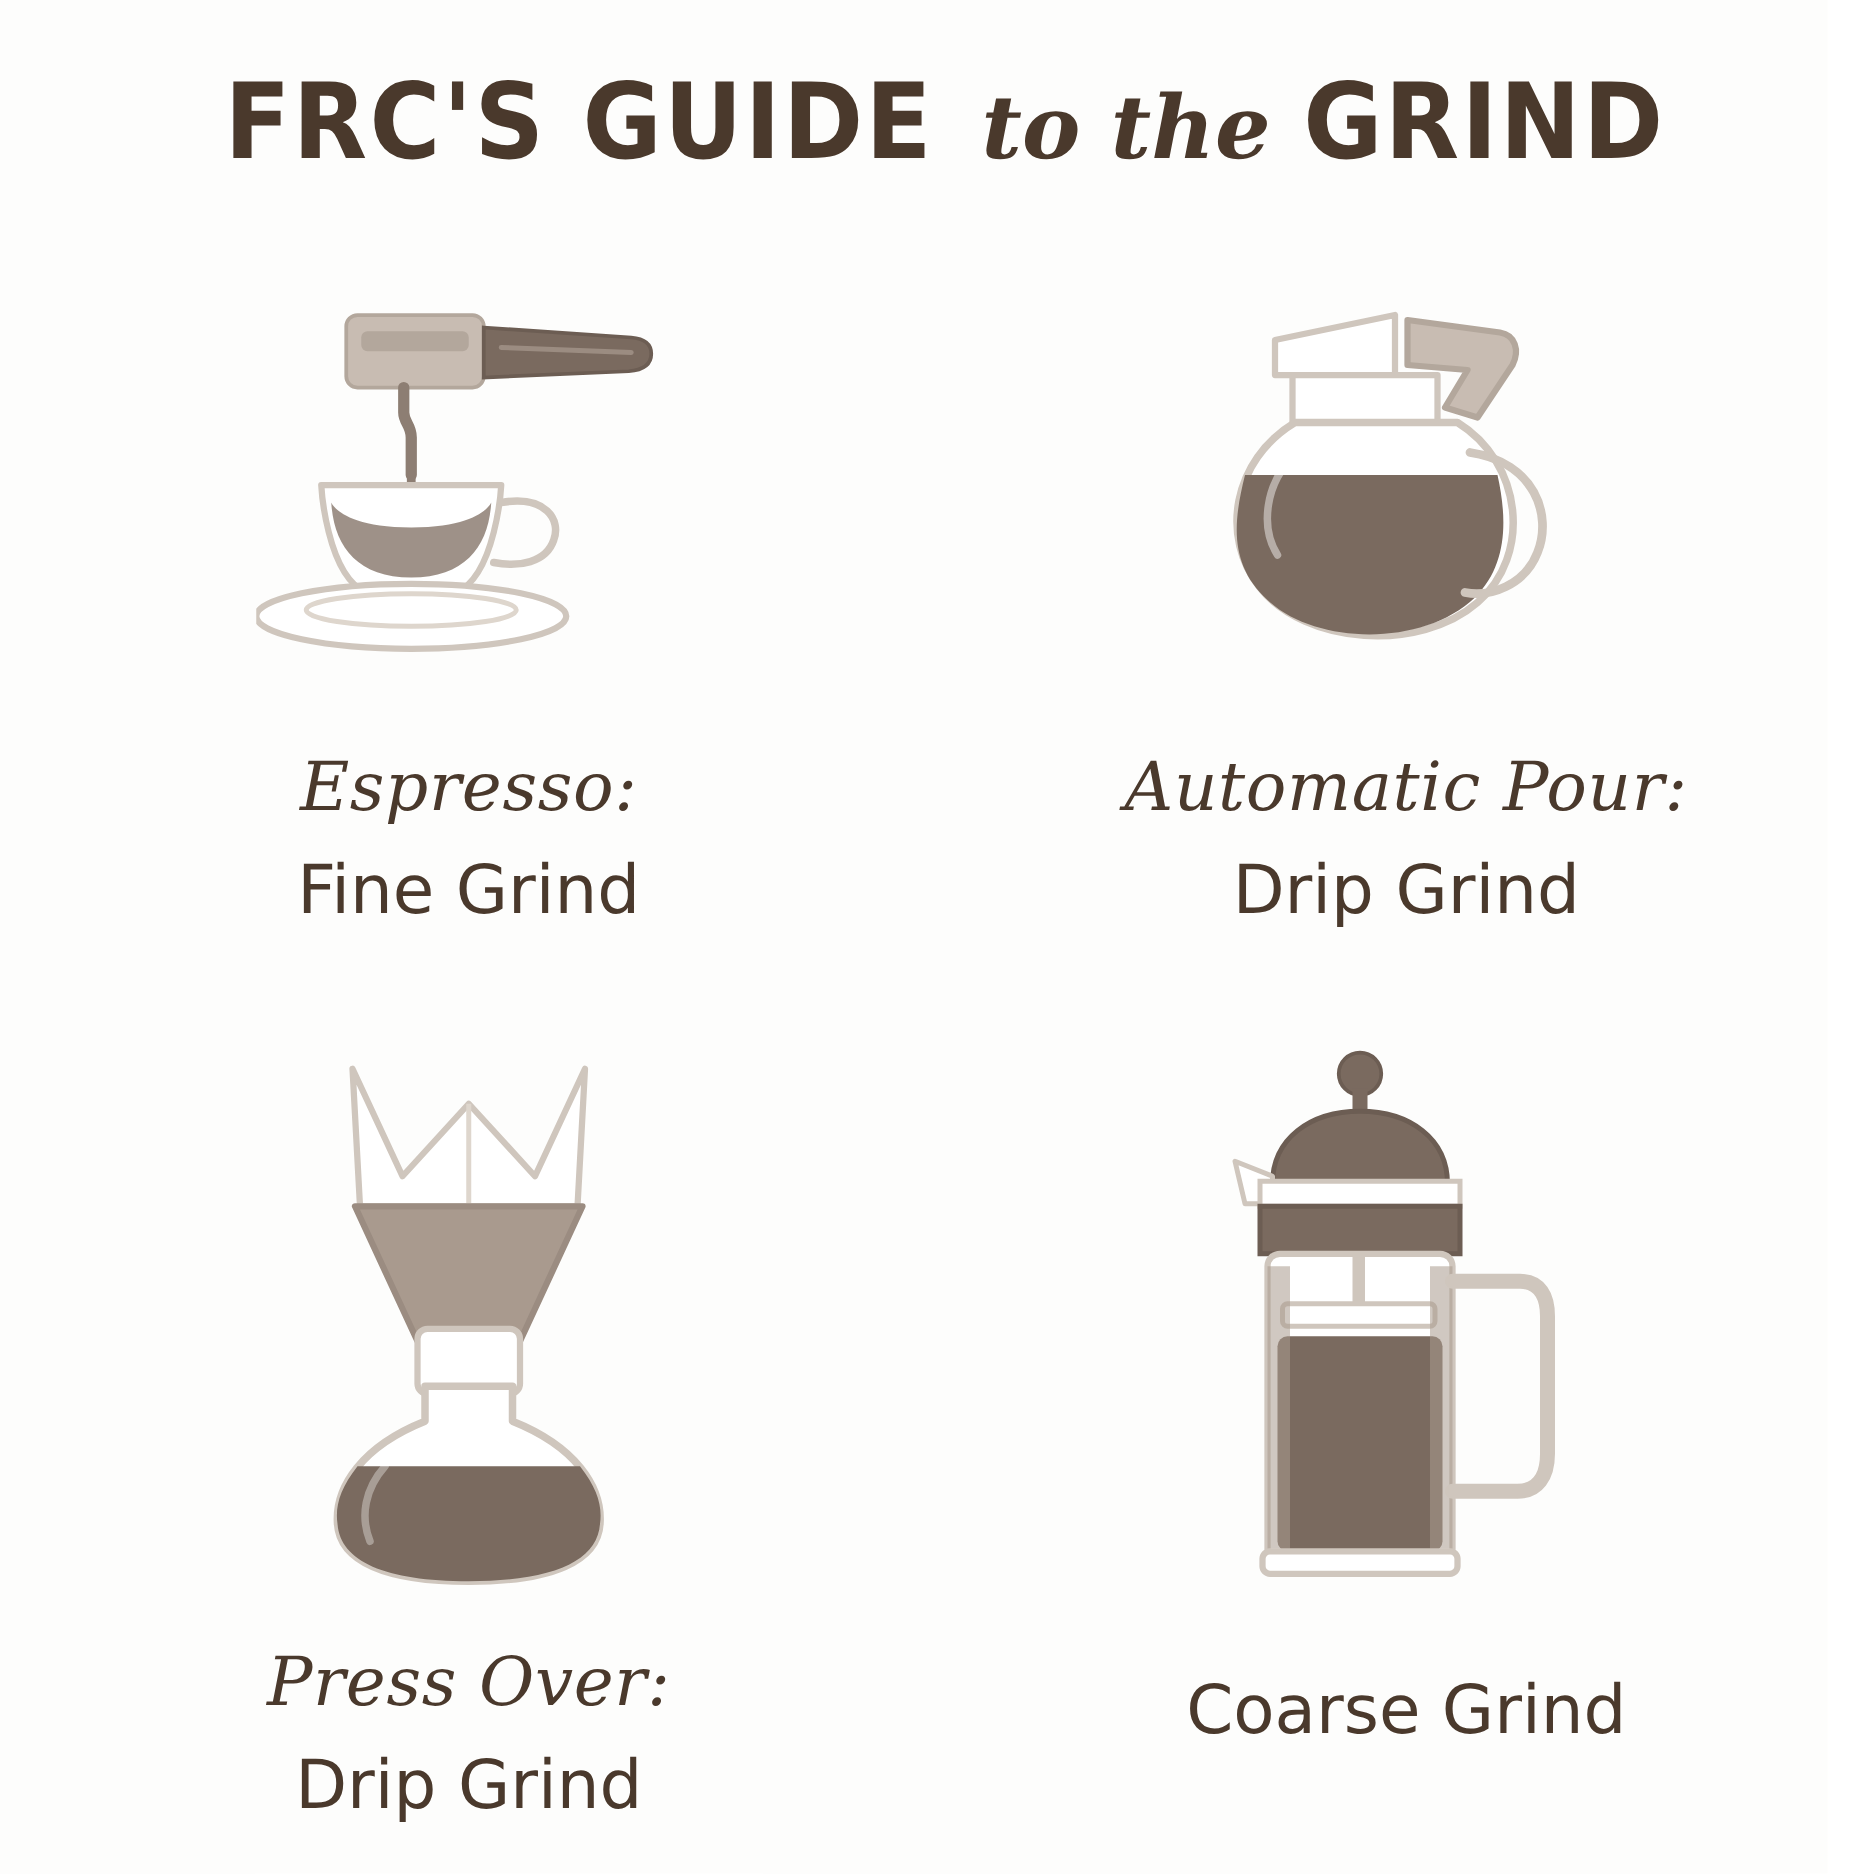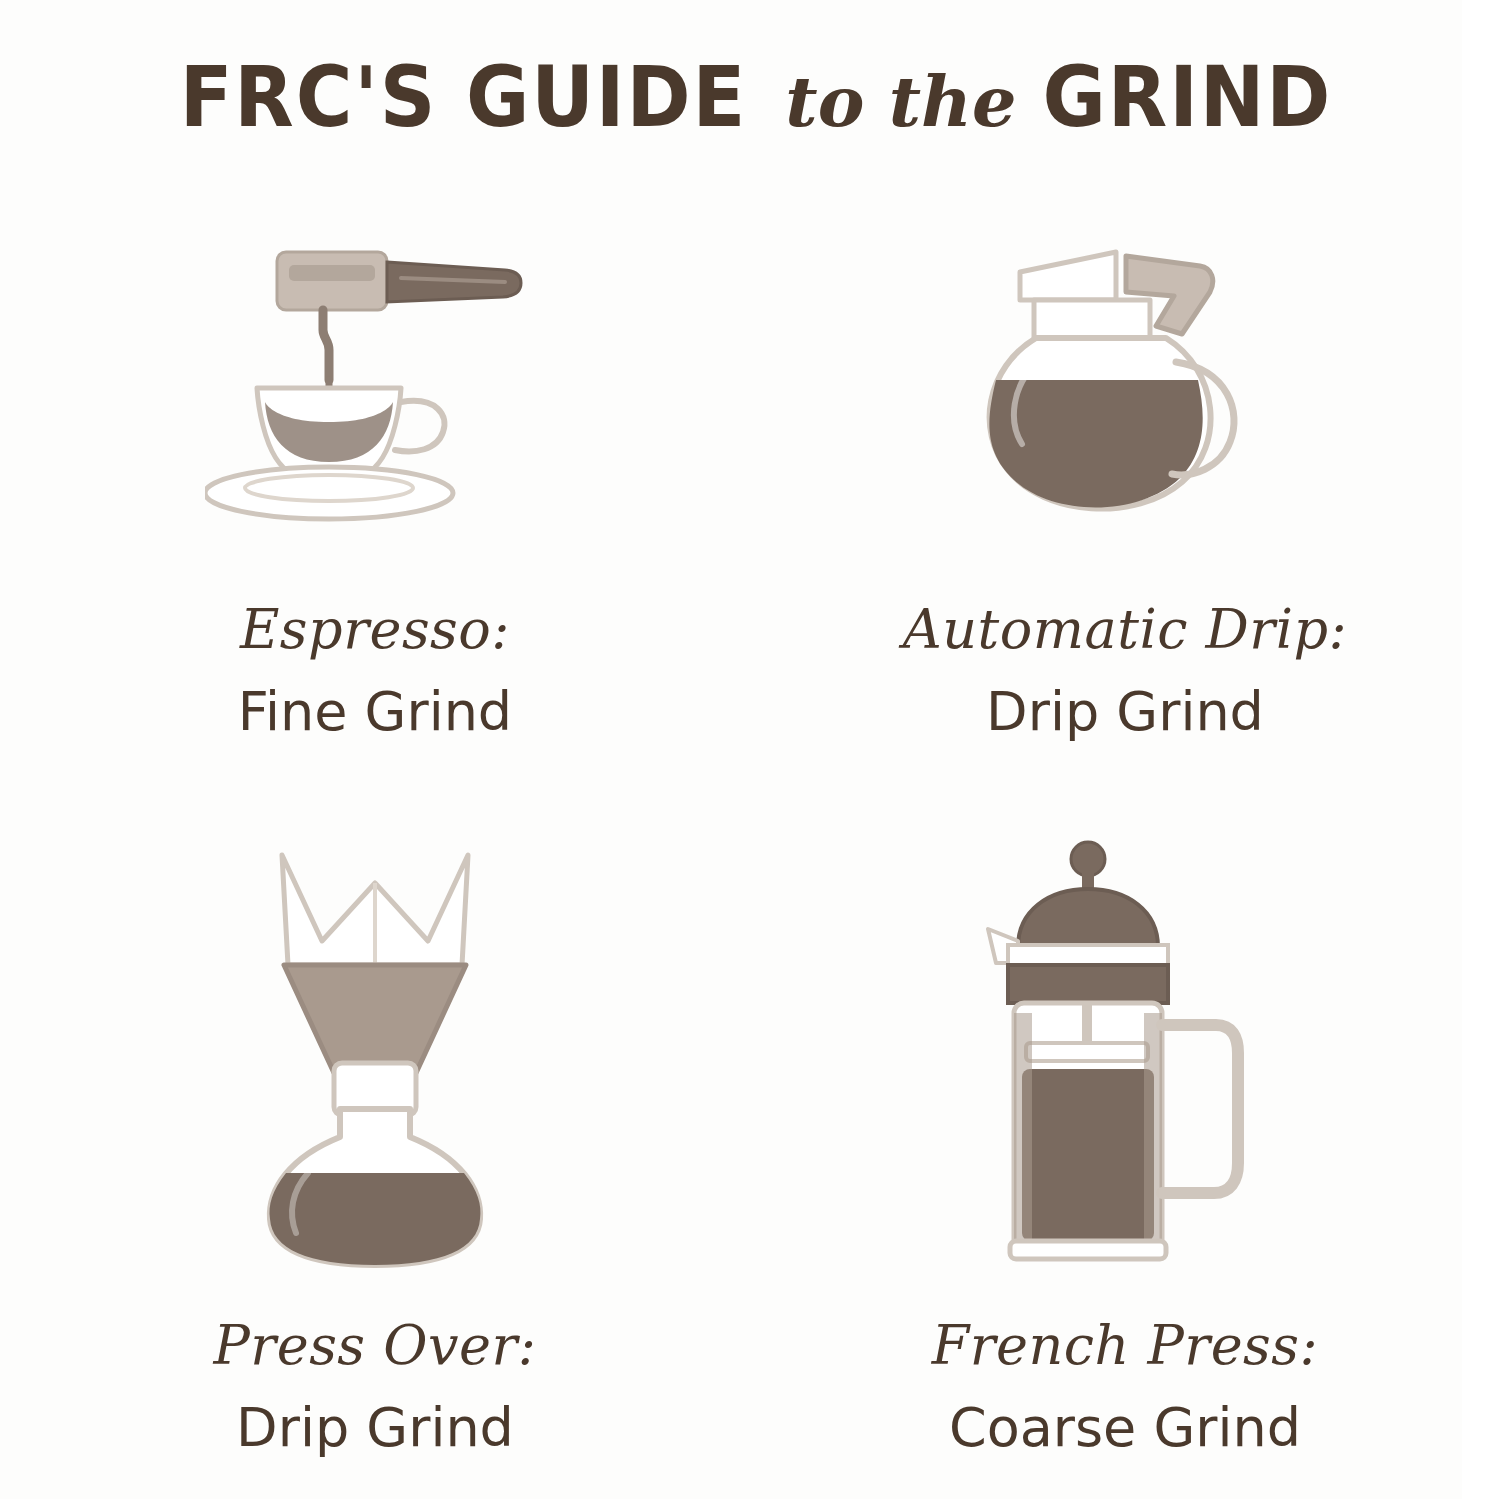--- a/index.html
+++ b/index.html
@@ -152,21 +152,21 @@
           <path d="M76 108 C26 138 16 200 48 240 C84 286 176 292 222 252 C266 214 258 140 206 108 Z" fill="#ffffff" stroke="#cfc6bd" stroke-width="6" stroke-linejoin="round"></path>
 
           <path d="M36 150 C26 190 24 222 54 250 C92 286 178 288 220 248 C246 222 246 186 238 150 Z" fill="#7a6a5f"></path>
 
           <path d="M76 134 C52 156 48 192 62 214" stroke="#ffffff" stroke-width="6" fill="none" opacity="0.45" stroke-linecap="round"></path>
 
           <path d="M216 132 C268 140 282 182 270 212 C260 238 232 248 212 244" stroke="#cfc6bd" stroke-width="7" fill="none" stroke-linecap="round"></path>
         </svg>
       </div>
       <div class="caption">
-        <div class="method">Automatic Drip:</div>
+        <div class="method">Automatic Pour:</div>
         <div class="grindtype">Drip Grind</div>
       </div>
     </div>
 
     <div class="cell row2">
       <div class="art">
         <svg width="290" height="440" viewBox="0 0 290 440" fill="none" xmlns="http://www.w3.org/2000/svg">
 
           <path d="M52 18 L92 104 L145 46 L198 104 L238 18 L232 128 L58 128 Z" fill="#ffffff" stroke="#cfc6bd" stroke-width="5" stroke-linejoin="round"></path>
           <path d="M145 46 L145 128" stroke="#ded6cd" stroke-width="4"></path>
@@ -211,19 +211,18 @@
 
           <rect x="34" y="176" width="18" height="226" fill="#a99a8e" opacity="0.55"></rect>
           <rect x="164" y="176" width="18" height="226" fill="#a99a8e" opacity="0.55"></rect>
 
           <path d="M182 188 L236 188 C252 188 258 200 258 216 L258 326 C258 344 250 356 234 356 L182 356" stroke="#cfc6bd" stroke-width="12" fill="none" stroke-linejoin="round" stroke-linecap="round"></path>
 
           <rect x="30" y="404" width="156" height="18" rx="6" fill="#ffffff" stroke="#cfc6bd" stroke-width="5"></rect>
         </svg>
       </div>
       <div class="caption">
-        <div class="method">French Press:</div>
         <div class="grindtype">Coarse Grind</div>
       </div>
     </div>
 
   </div>
 </div>
 
 </body></html>

